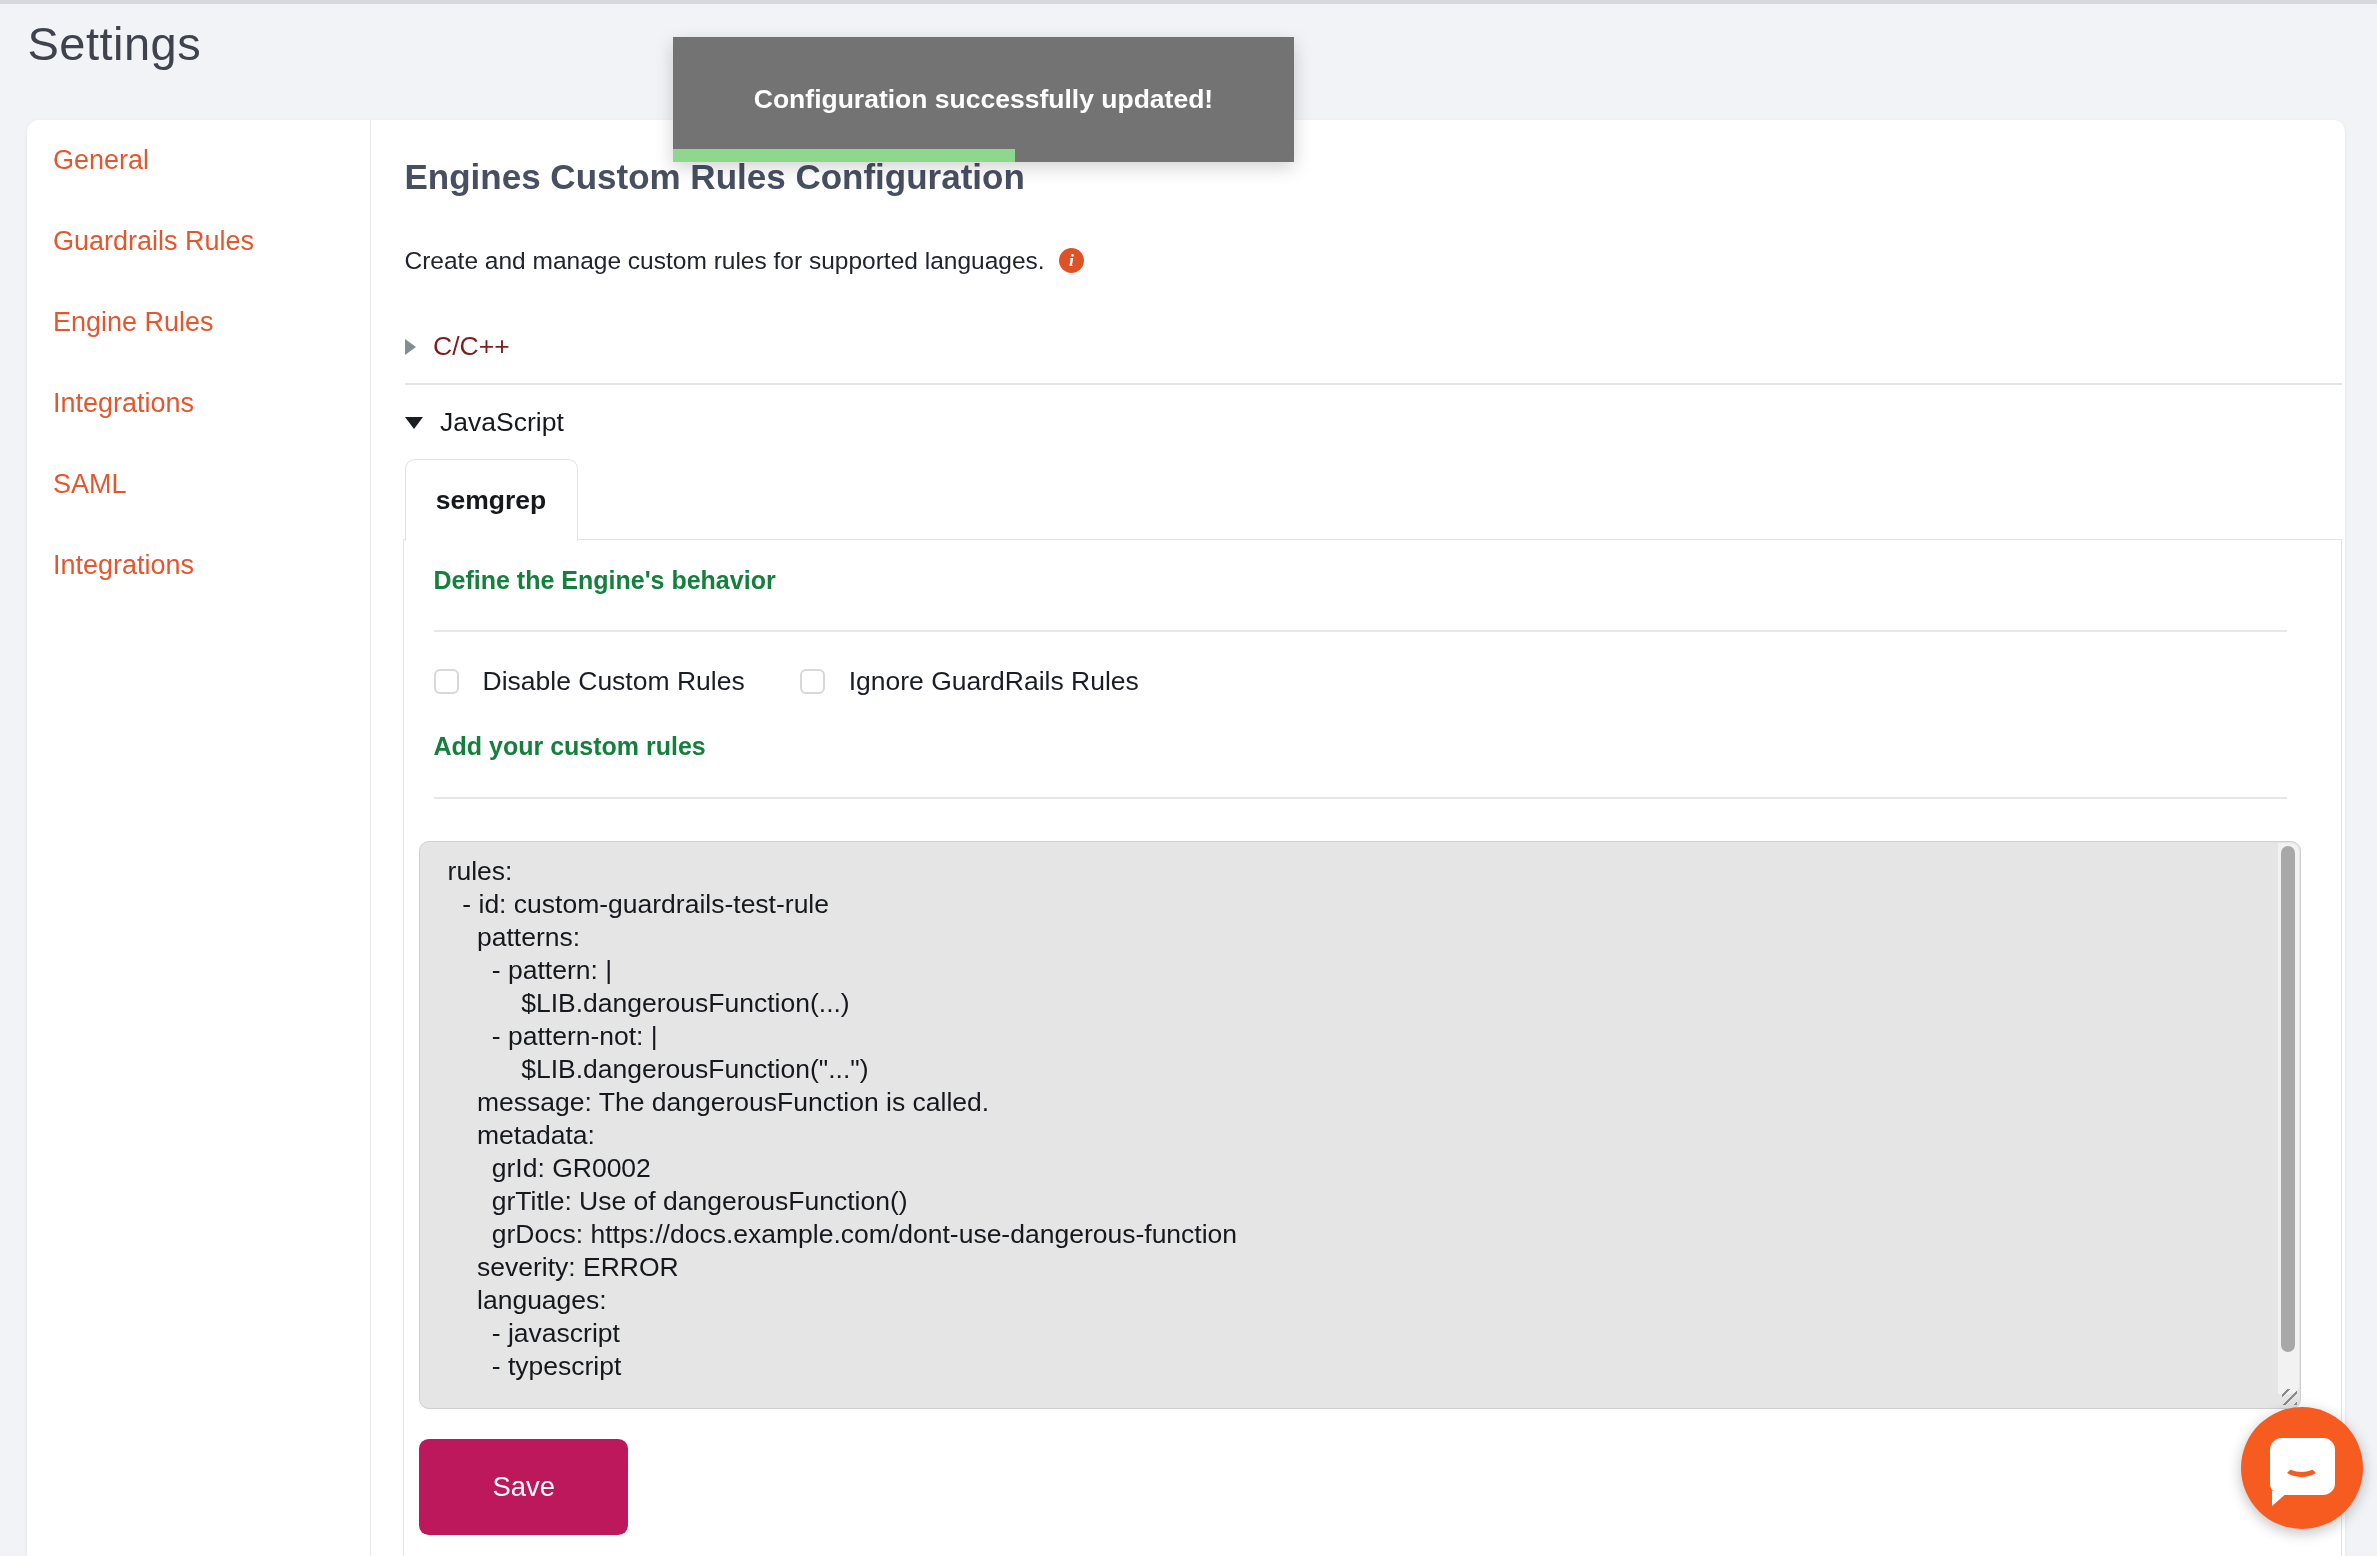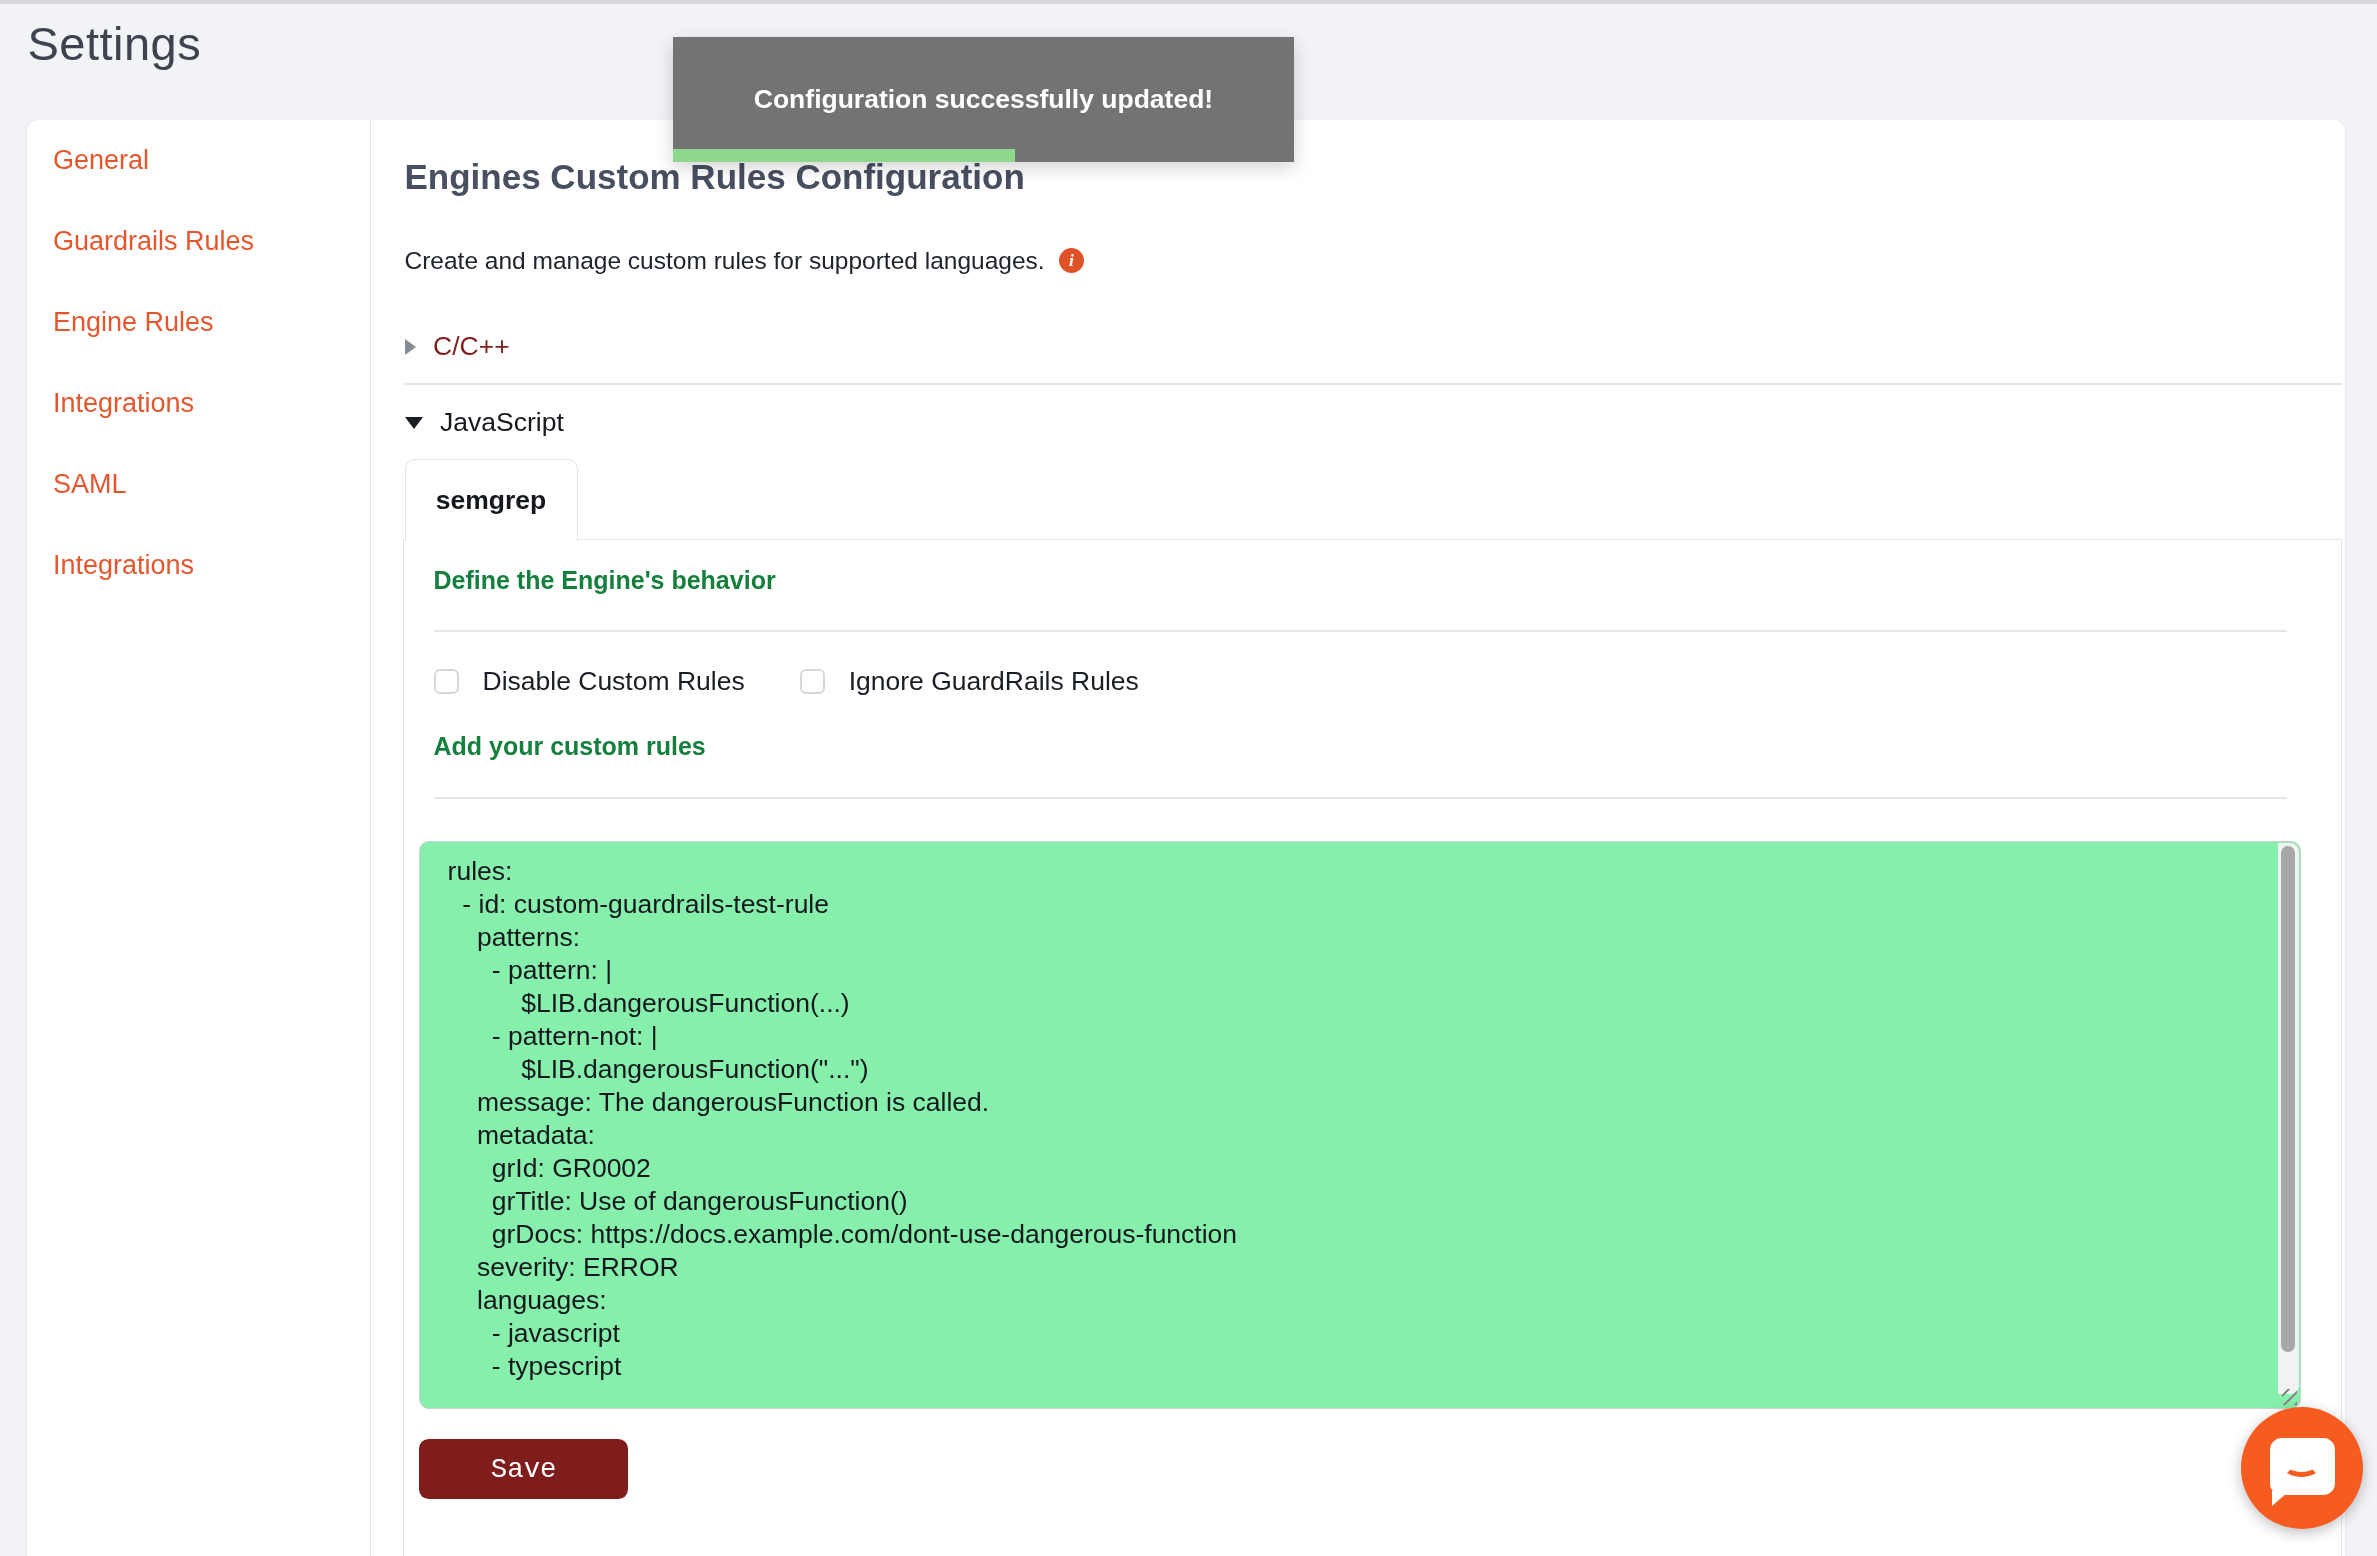--- a/index.html
+++ b/index.html
@@ -123,45 +123,45 @@
     width:25.5px; height:25.5px; border:2px solid #d7d8da; border-radius:5.9px;
     background:#ffffff; cursor:pointer; flex:0 0 auto;
   }
   .cb-label { font-size:26.5px; color:#191d24; margin-left:23.5px; cursor:pointer; }
   .cb-gap { width:55px; flex:0 0 auto; }
 
   
   .editor-wrap { position:absolute; left:15.7px; top:301px; width:1882px; height:568px; }
   .editor {
     width:100%; height:100%; resize:none; overflow:hidden;
-    border:1px solid #cfd0d3; border-radius:9.8px; background:#86efac;
+    border:1px solid #cfd0d3; border-radius:9.8px; background:#e5e5e5;
     padding:12.7px 49px 12.7px 27.4px;
     font-family:"Liberation Sans", sans-serif;
     font-size:26.5px; line-height:33px; color:#15181d;
     white-space:pre; outline:none; display:block;
   }
   .scrollbar-track {
     position:absolute; right:2px; top:2px; width:21.6px; height:551px;
     background:#f2f2f2; border-radius:0 8.8px 8.8px 0; cursor:pointer;
   }
   .scrollbar-thumb {
     position:absolute; left:3.9px; top:2.9px; width:13.7px; height:506px;
     background:#a8a8a8; border-radius:6.9px; cursor:grab;
   }
   .resize-grip {
     position:absolute; right:3.9px; bottom:3.9px; width:15.7px; height:15.7px;
     background:repeating-linear-gradient(135deg, transparent 0 3.9px, #8b8b8b 3.9px 5.9px, transparent 5.9px 7.8px);
     cursor:nwse-resize;
   }
 
   .save-btn {
-    position:absolute; left:15.7px; top:899px; width:209px; height:60px;
-    background:#7f1d1d; border:none; border-radius:9.8px; cursor:pointer;
+    position:absolute; left:15.7px; top:899px; width:209px; height:96px;
+    background:#be185d; border:none; border-radius:9.8px; cursor:pointer;
     color:#ffffff; font-size:27.4px; font-weight:500;
-    font-family:Liberation Mono, monospace;
+    font-family:Liberation Sans, sans-serif;
   }
 
   
   .chat-launcher {
     position:absolute; left:2241px; top:1407px; width:122px; height:122px;
     border-radius:50%; background:#f65b20; z-index:60; cursor:pointer;
     box-shadow:0 3.9px 13.7px rgba(0,0,0,0.25);
     display:flex; align-items:center; justify-content:center;
   }
   .chat-balloon {

